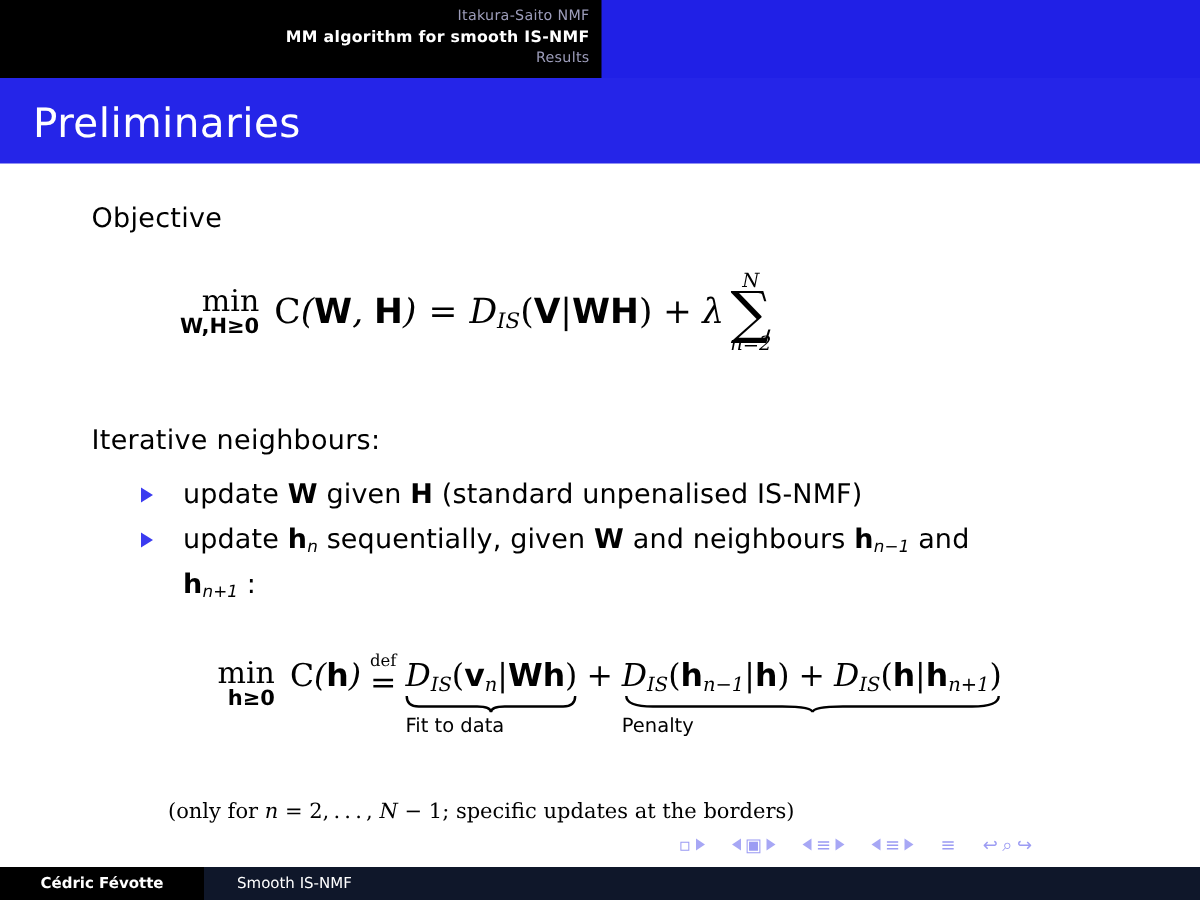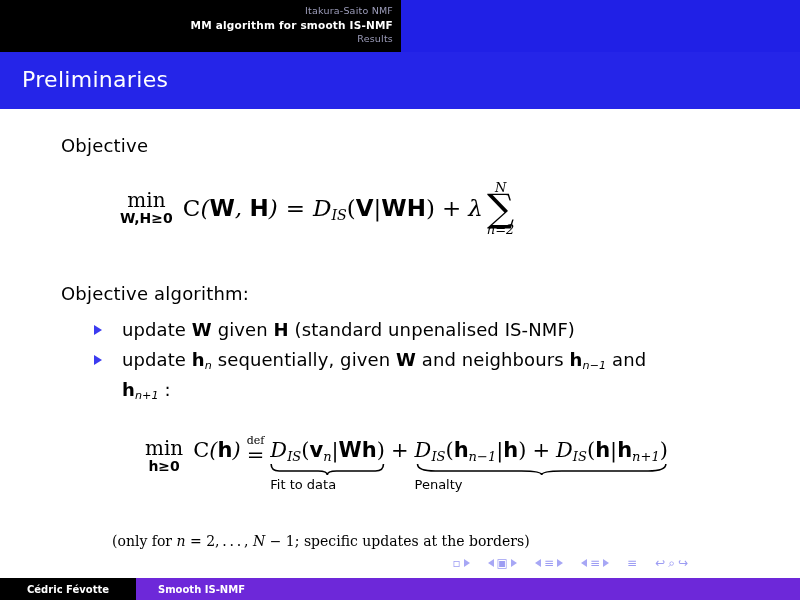--- a/index.html
+++ b/index.html
@@ -60,21 +60,21 @@
     left: 0; top: 52px;
     width: 800px;
     height: 57px;
     background: #2525e8;
   }
   .titleband .frametitle {
     position: absolute;
     left: 22px;
     top: 15px;
     color: #ffffff;
-    font-size: 22px;
+    font-size: 27px;
     letter-spacing: 0.3px;
     font-weight: normal;
   }
 
   
   .body {
     position: absolute;
     left: 0;
     top: 109px;
     width: 700px;
@@ -108,21 +108,21 @@
     position: absolute;
     left: 120px;
     top: 72px;
     font-size: 23px;
     display: flex;
     align-items: center;
   }
   .minop {
     display: inline-flex;
     flex-direction: column;
-    align-items: center;
+    align-items: flex-end;
     font-family: "DejaVu Serif", serif;
     margin-right: 10px;
   }
   .minop .mtop { font-size: 20px; font-style: normal; line-height: 1.05; }
   .minop .mbot { font-size: 14px; font-weight: bold; line-height: 1.05; font-family:"DejaVu Sans", sans-serif; }
 
   .bigsum {
     display: inline-flex;
     flex-direction: column;
     align-items: center;
@@ -236,24 +236,24 @@
     background: #000000;
     color: #ffffff;
     font-size: 10px;
     font-weight: bold;
     display: flex;
     align-items: center;
     justify-content: center;
   }
   .foot-title {
     flex: 1;
-    background: #6d28d9;
+    background: #0f172a;
     color: #ffffff;
     font-size: 10px;
-    font-weight: bold;
+    font-weight: normal;
     display: flex;
     align-items: center;
     padding-left: 22px;
     box-sizing: border-box;
   }
 </style>
 </head>
 <body>
 
 <div class="slide">
@@ -284,21 +284,21 @@
       <span class="mi"><span>D</span><sub>IS</sub><span class="op">(<span class="mb">V</span>|<span class="mb">WH</span>)</span></span>
       <span style="margin:0 7px;">+</span>
       <span class="mi">λ</span>
       <span class="bigsum">
         <span class="sup-lim">N</span>
         <span class="sig">∑</span>
         <span class="sub-lim">n=2</span>
       </span>
     </div>
 
-    <div class="block-label" id="iterative-label">Objective algorithm:</div>
+    <div class="block-label" id="iterative-label">Iterative neighbours:</div>
 
     <div class="bullets">
 
       <div class="bullet">
         <span class="tri"></span>
         <span><span>update </span><span class="bold-m">W</span><span> given </span><span class="bold-m">H</span><span> (standard unpenalised IS-NMF)</span></span>
       </div>
 
       <div class="bullet">
         <span class="tri"></span>

